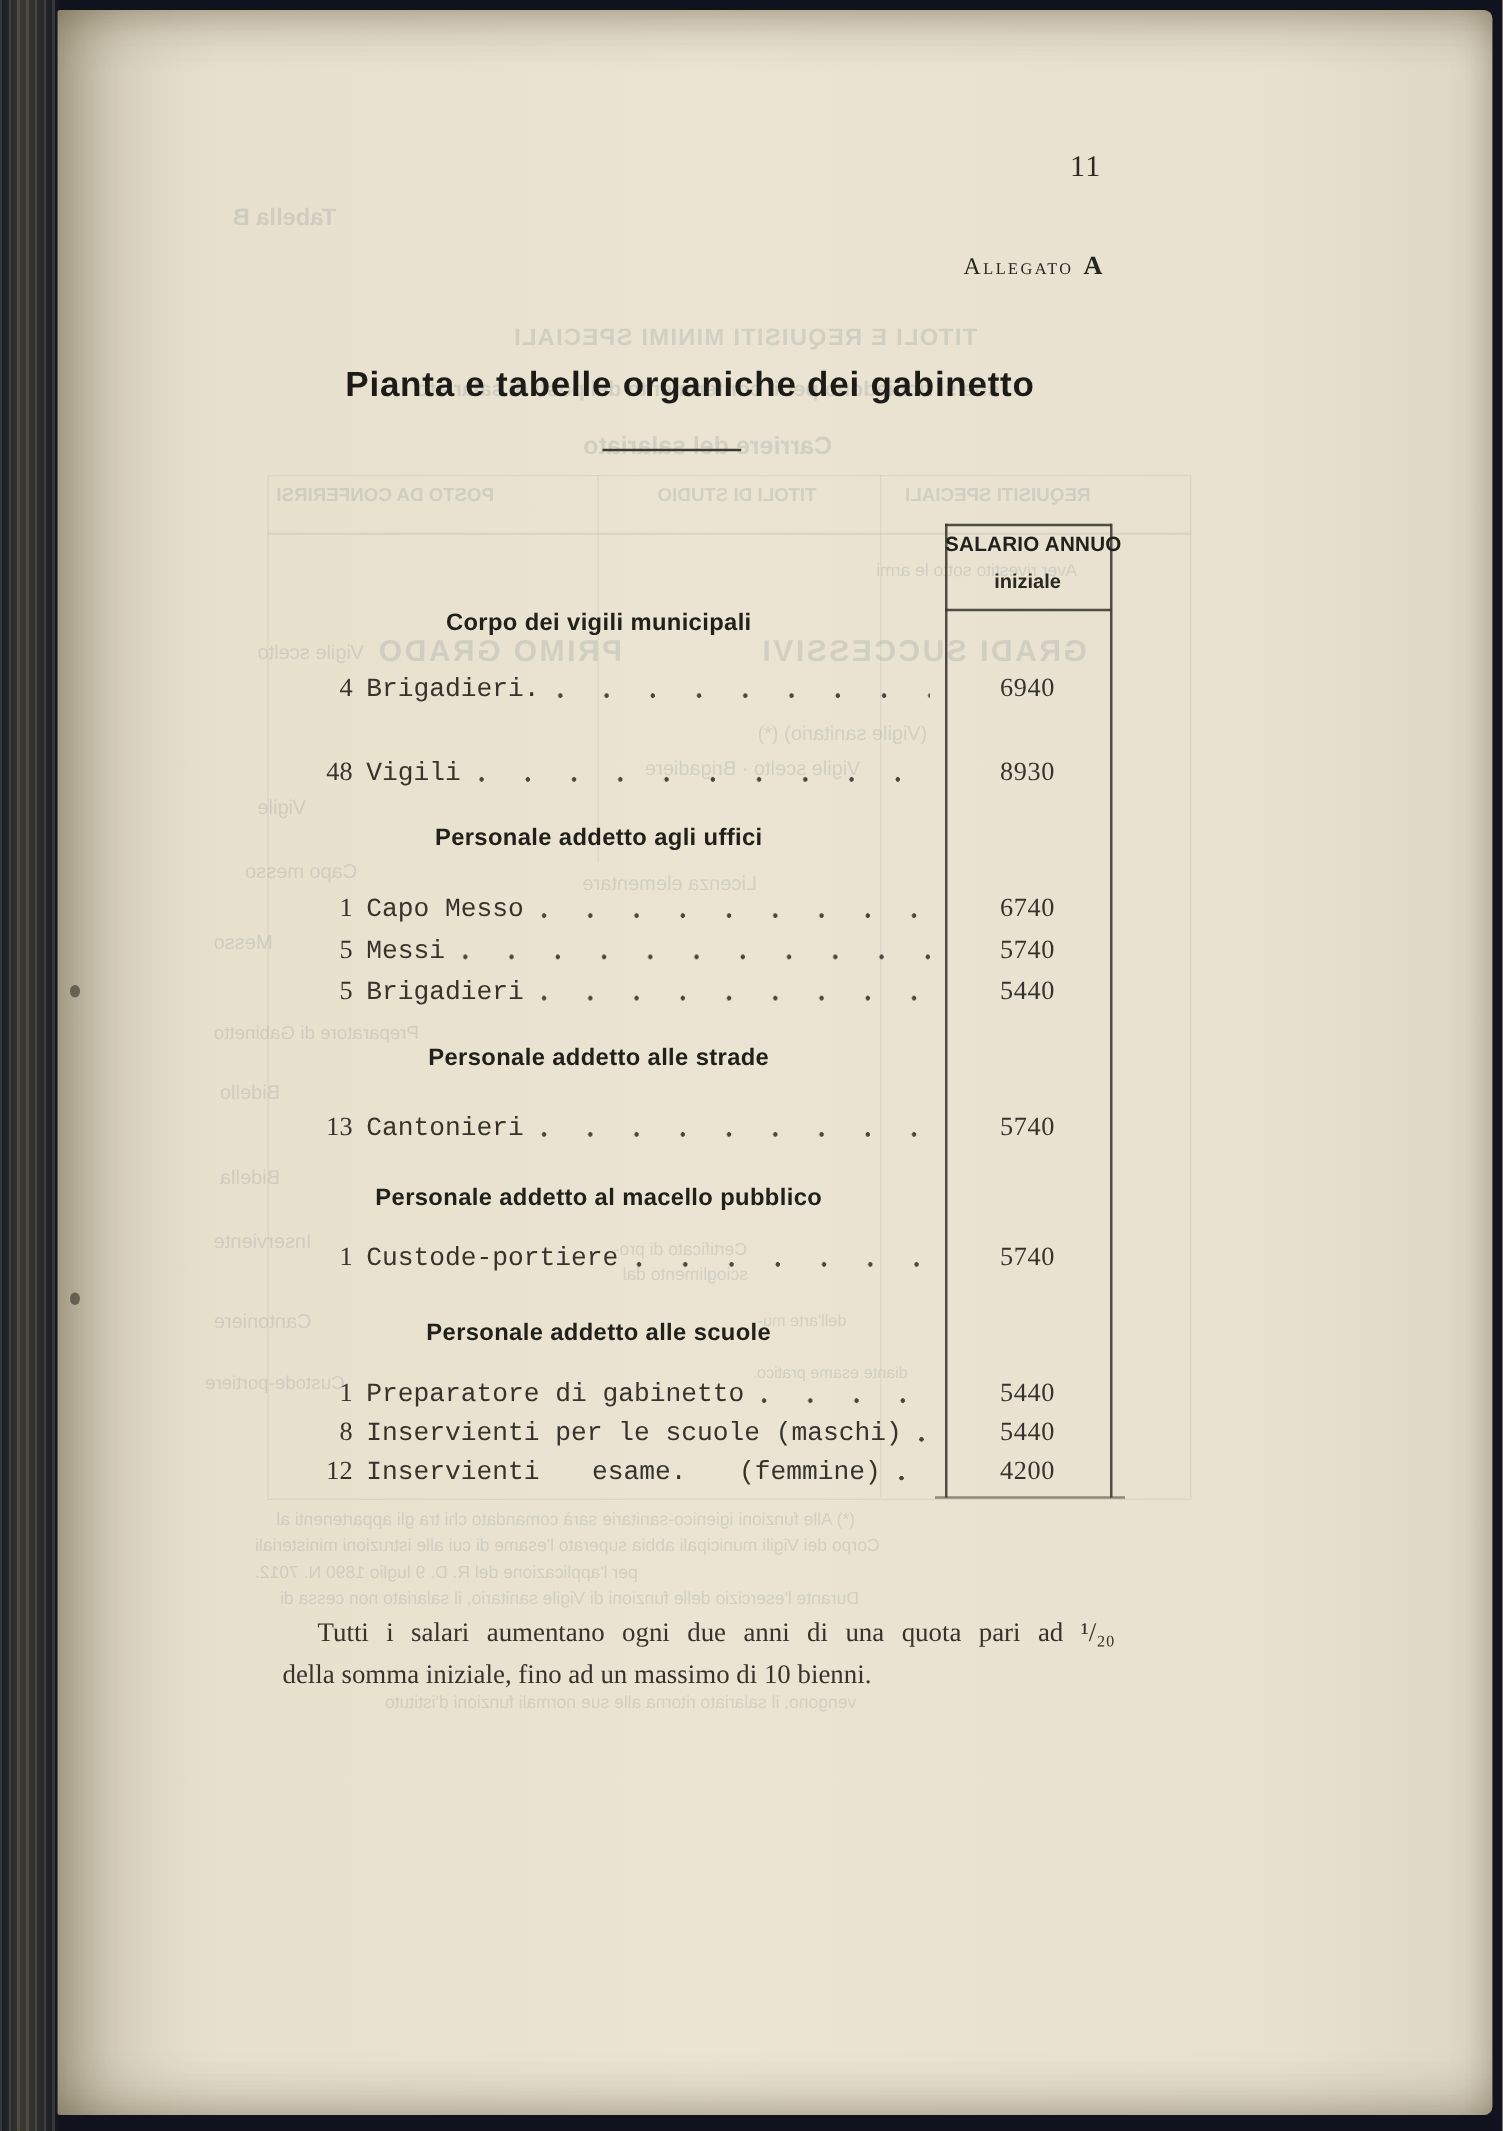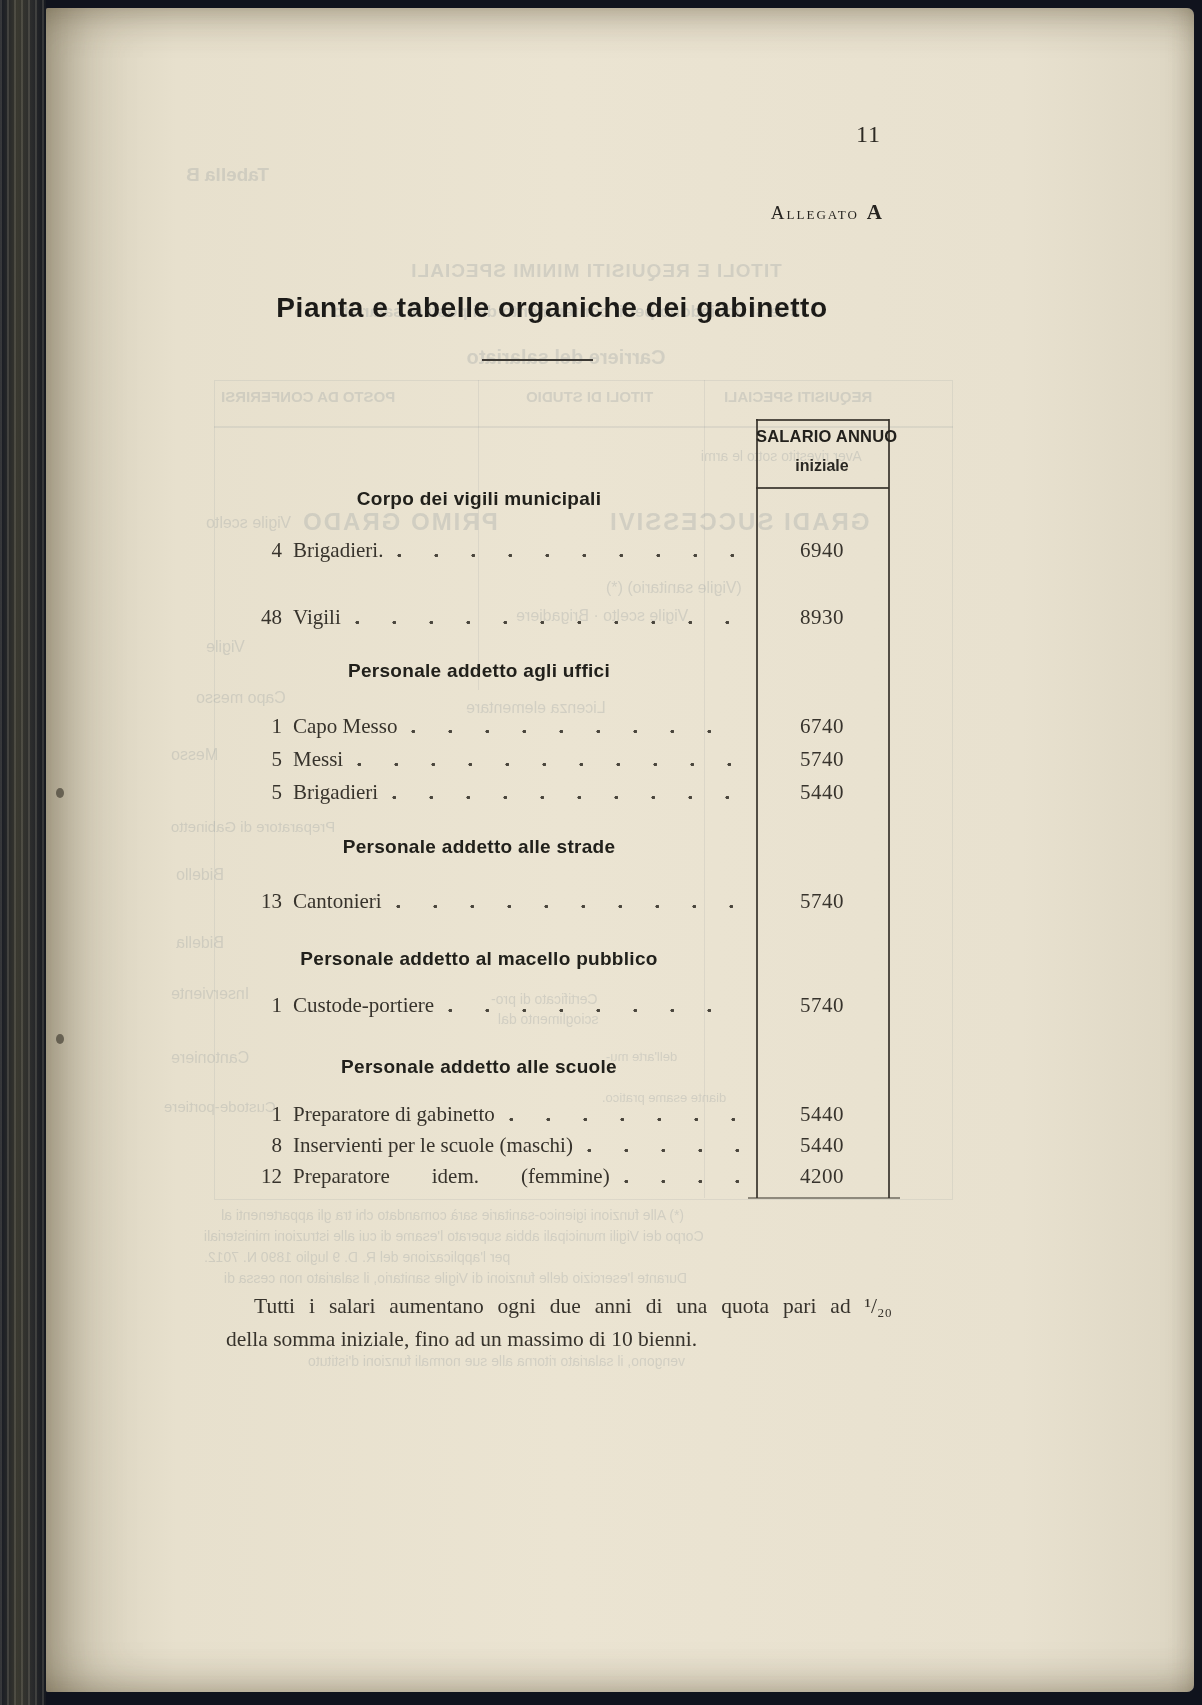--- a/index.html
+++ b/index.html
@@ -53,21 +53,21 @@
   .sect{
     position:absolute;left:153px;width:560px;text-align:center;
     font-family:"Liberation Sans","DejaVu Sans",sans-serif;font-weight:700;
     font-size:19px;color:#21201b;letter-spacing:.3px;
   }
   .row{
     position:absolute;left:196px;width:646px;display:flex;align-items:baseline;
     font-size:21px;color:#37332c;
   }
   .row .num{flex:none;width:40px;text-align:right;padding-right:11px;}
-  .row .lbl{flex:none;padding-right:4px;white-space:pre;}
+  .row .lbl{flex:none;padding-right:4px;white-space:pre;font-family:Liberation Mono, monospace;}
   .row .leader{
     flex:1;align-self:flex-end;height:7px;margin:0 12px 4px 10px;
     background-image:radial-gradient(circle at 2.2px 3.5px, #4a463d 1.6px, rgba(0,0,0,0) 2px);
     background-size:37px 7px;background-repeat:repeat-x;
   }
   .row .val{flex:none;width:132px;text-align:center;letter-spacing:.5px;}
   .footnote{
     position:absolute;left:180px;top:1282px;width:666px;
     font-size:21.5px;color:#37332c;line-height:33px;
   }
@@ -206,21 +206,21 @@
       <span class="val">5440</span>
   </div>
   <div class="row" style="top:1125px;">
     <span class="num">8</span>
       <span class="lbl">Inservienti per le scuole (maschi)</span>
       <span class="leader"></span>
       <span class="val">5440</span>
   </div>
   <div class="row" style="top:1156px;">
     <span class="num">12</span>
-      <span class="lbl">Preparatore  idem.  (femmine)</span>
+      <span class="lbl">Inservienti  esame.  (femmine)</span>
       <span class="leader"></span>
       <span class="val">4200</span>
   </div>
 
   <div class="footnote">
     <div class="l1">Tutti i salari aumentano ogni due anni di una quota pari ad ¹/₂₀</div>
     <div class="l2">della somma iniziale, fino ad un massimo di 10 bienni.</div>
   </div>
 
   <div class="speck" style="left:10px;top:780px;"></div>

